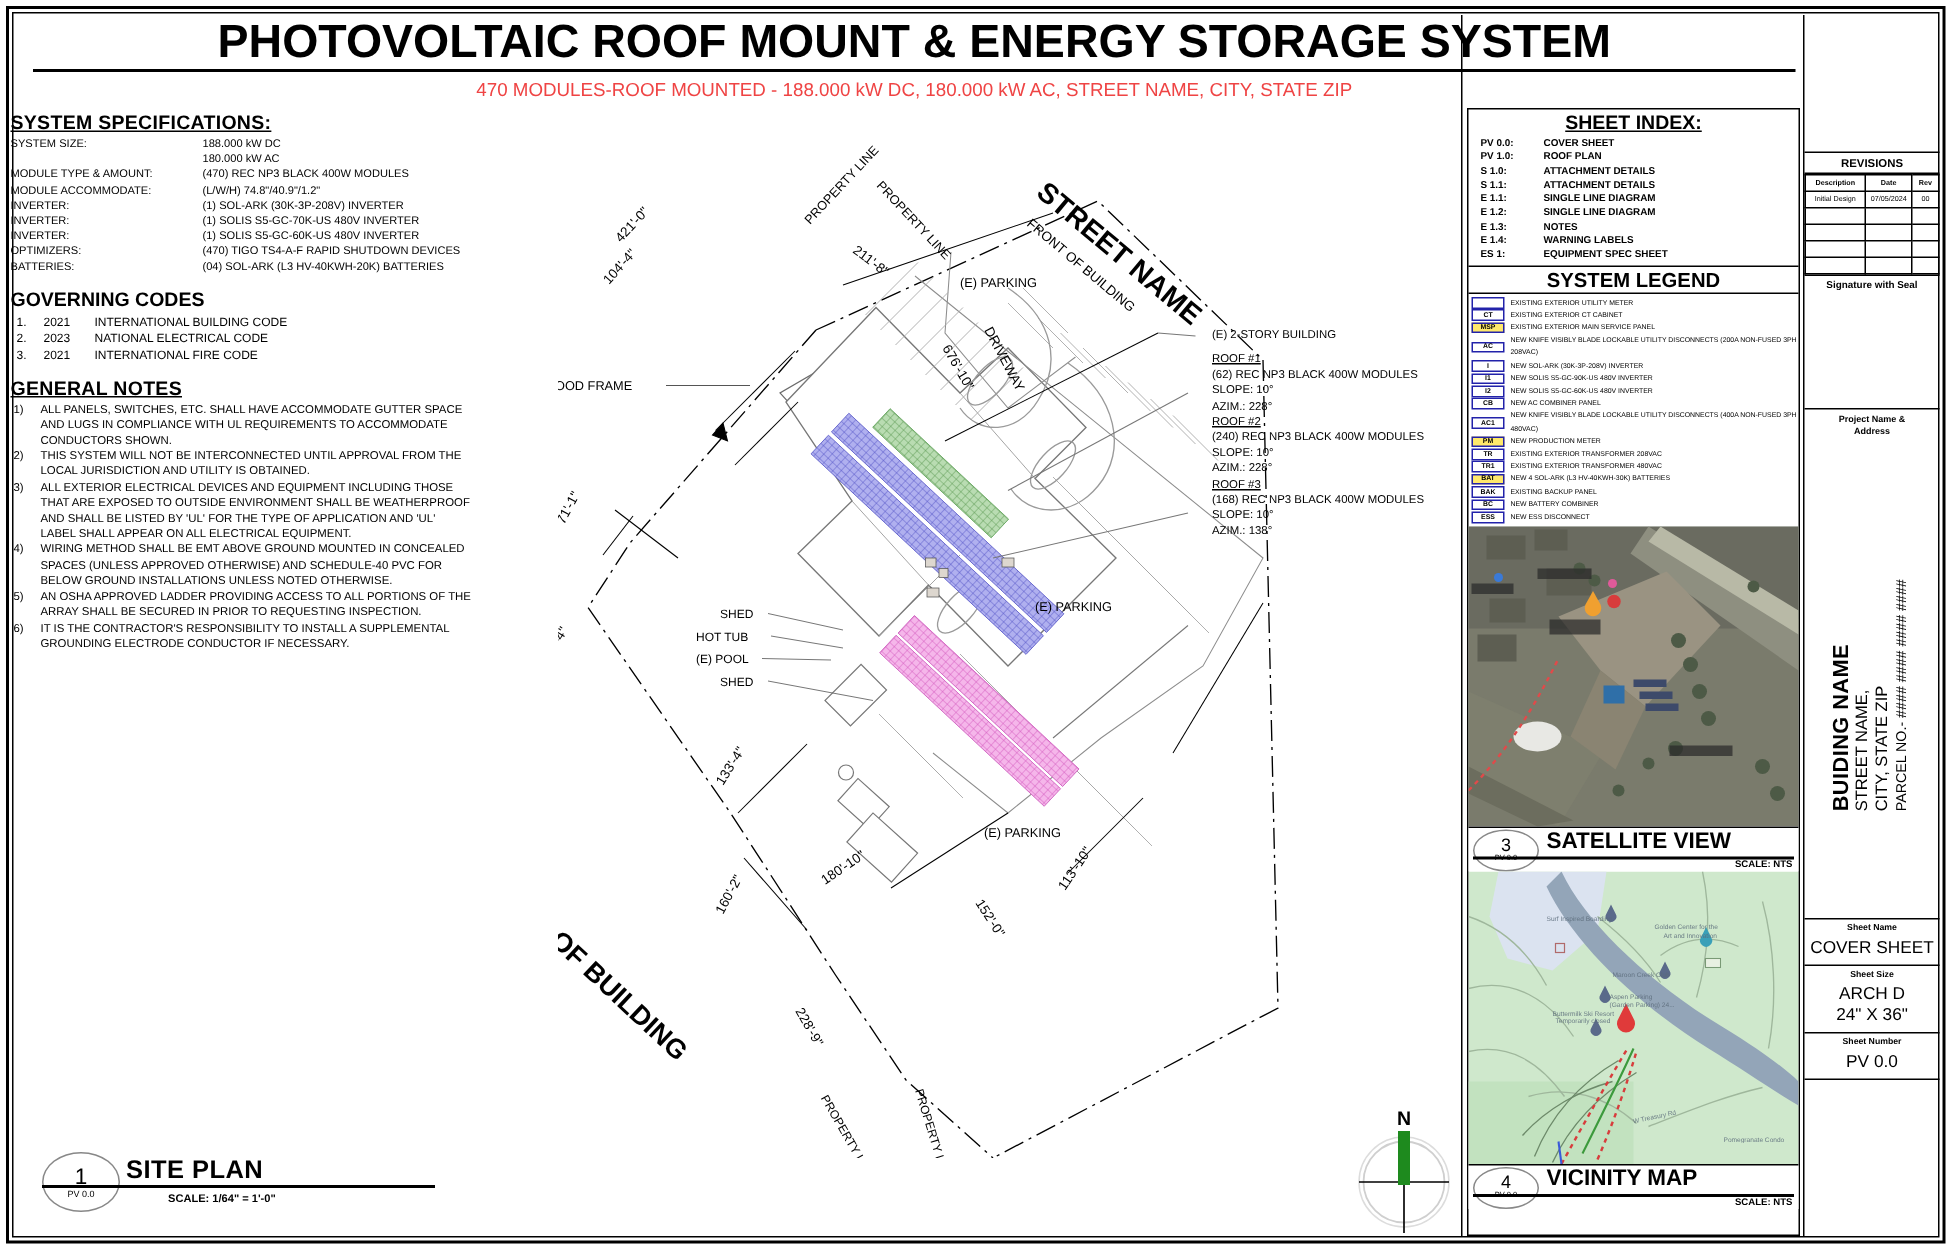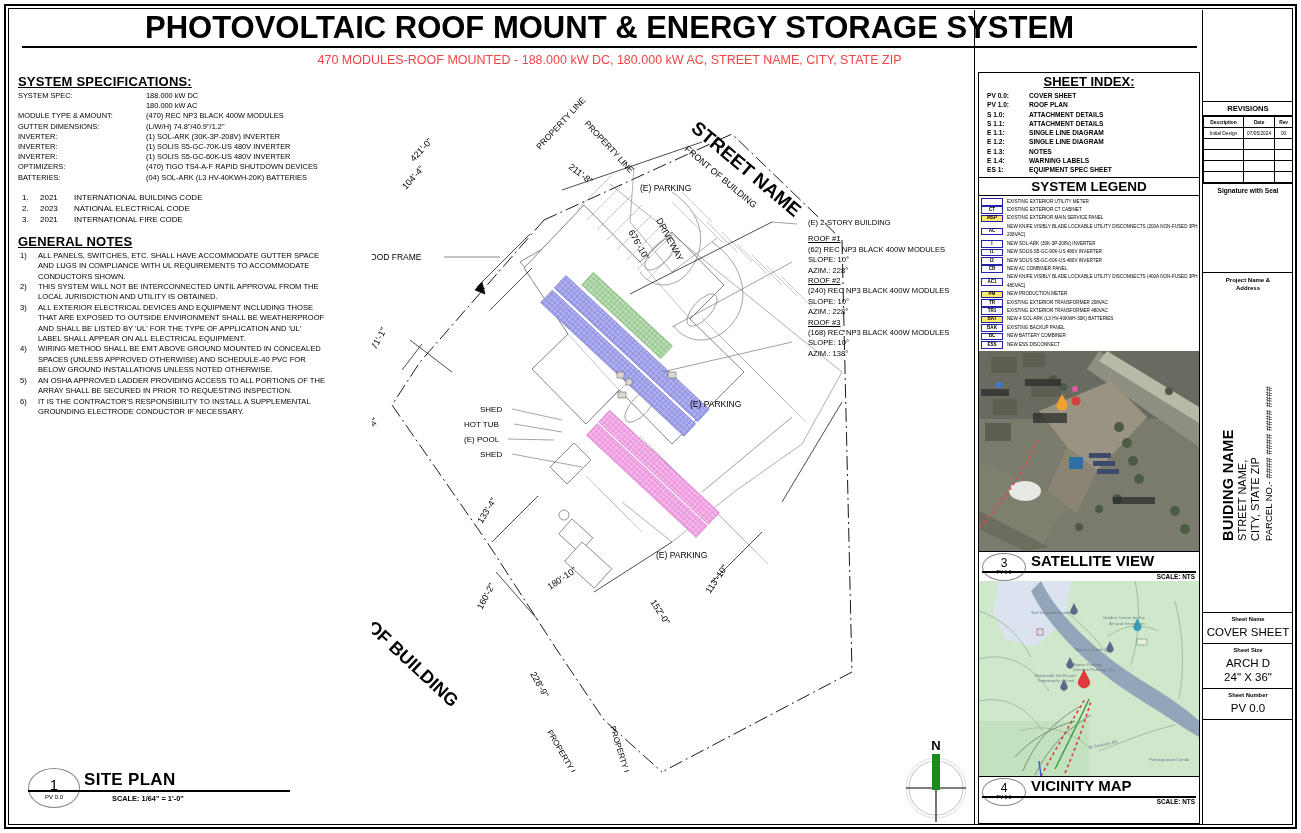--- a/index.html
+++ b/index.html
@@ -38,21 +38,21 @@
   }
   .subtitle-bar {
     position: absolute; left: 22px; top: 50px;
     width: 1175px; height: 20px;
     display: flex; align-items: center; justify-content: center;
   }
   .subtitle { font-size: 12.5px; color: #ef4444; white-space: nowrap; }
 
   
   .left-col {
-    position: absolute; left: 16px; top: 72px;
+    position: absolute; left: 5px; top: 72px;
     width: 360px; height: 700px;
     padding: 2px 0 0 2px;
   }
   .sec-head {
     font-size: 13px; font-weight: bold;
     text-decoration: underline; margin-bottom: 2px;
     letter-spacing: .2px;
   }
   .sec-head-plain {
     font-size: 13px; font-weight: bold; margin-bottom: 2px;
@@ -238,33 +238,33 @@
   <div class="subtitle-bar">
     <div class="subtitle">470 MODULES-ROOF MOUNTED - 188.000 kW DC, 180.000 kW AC, STREET NAME, CITY, STATE ZIP</div>
   </div>
 
   <div class="left-col">
 
     <div class="sec-head">SYSTEM SPECIFICATIONS:</div>
 
     <div>
       <div class="spec-row">
-        <div class="spec-label">SYSTEM SPEC:</div>
+        <div class="spec-label">SYSTEM SIZE:</div>
         <div class="spec-val">188.000 kW DC</div>
       </div>
       <div class="spec-row">
         <div class="spec-label"></div>
         <div class="spec-val">180.000 kW AC</div>
       </div>
       <div class="spec-row">
         <div class="spec-label">MODULE TYPE &amp; AMOUNT:</div>
         <div class="spec-val">(470) REC NP3 BLACK 400W MODULES</div>
       </div>
       <div class="spec-row">
-        <div class="spec-label">GUTTER DIMENSIONS:</div>
+        <div class="spec-label">MODULE ACCOMMODATE:</div>
         <div class="spec-val">(L/W/H) 74.8"/40.9"/1.2"</div>
       </div>
       <div class="spec-row">
         <div class="spec-label">INVERTER:</div>
         <div class="spec-val">(1) SOL-ARK (30K-3P-208V) INVERTER</div>
       </div>
       <div class="spec-row">
         <div class="spec-label">INVERTER:</div>
         <div class="spec-val">(1) SOLIS S5-GC-70K-US 480V INVERTER</div>
       </div>
@@ -276,20 +276,21 @@
         <div class="spec-label">OPTIMIZERS:</div>
         <div class="spec-val">(470) TIGO TS4-A-F RAPID SHUTDOWN DEVICES</div>
       </div>
       <div class="spec-row">
         <div class="spec-label">BATTERIES:</div>
         <div class="spec-val">(04) SOL-ARK (L3 HV-40KWH-20K) BATTERIES</div>
       </div>
     </div>
 
     <div class="gap8"></div>
+    <div class="sec-head-plain">GOVERNING CODES</div>
     <div>
       <div class="code-row">
         <div class="code-num">1.</div>
         <div class="code-yr">2021</div>
         <div class="code-txt">INTERNATIONAL BUILDING CODE</div>
       </div>
       <div class="code-row">
         <div class="code-num">2.</div>
         <div class="code-yr">2023</div>
         <div class="code-txt">NATIONAL ELECTRICAL CODE</div>

